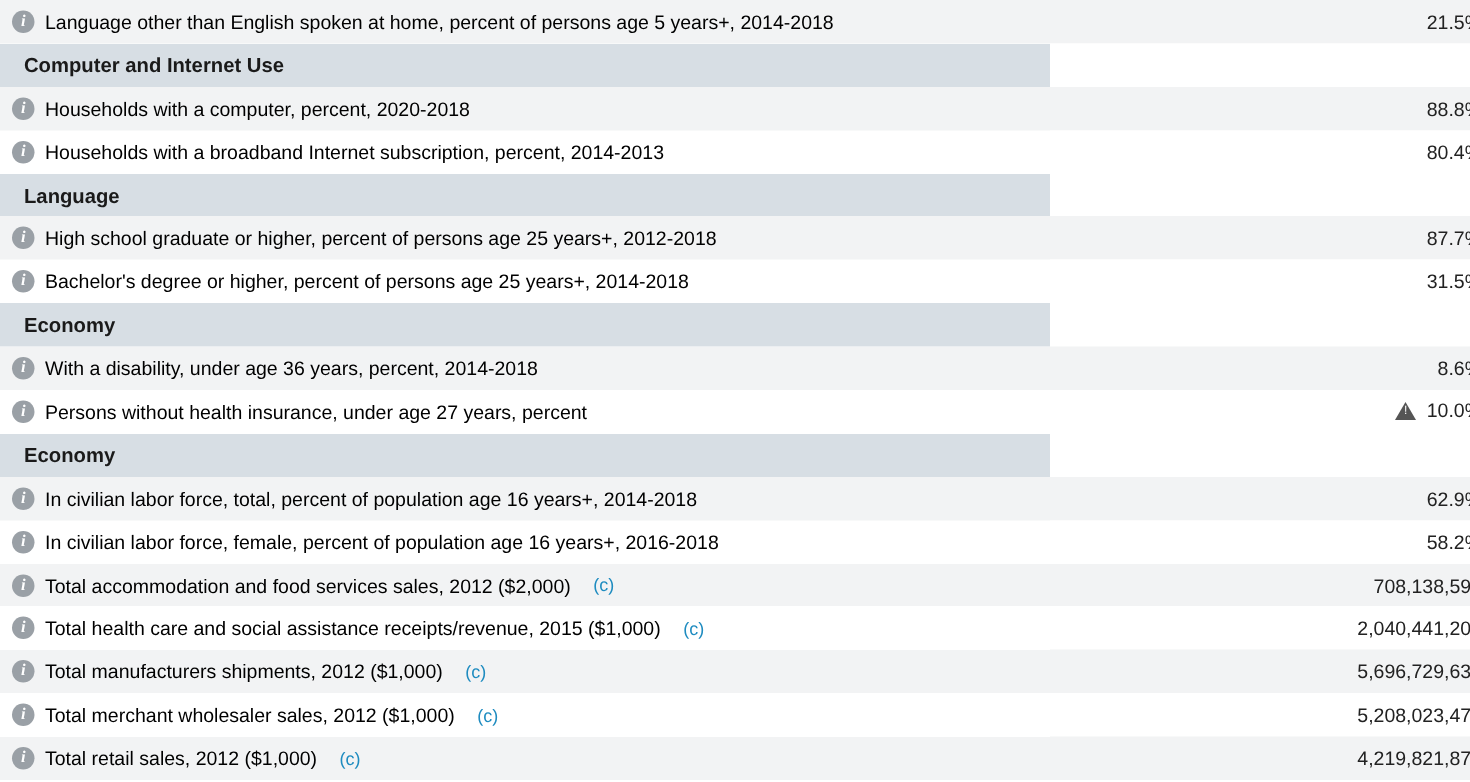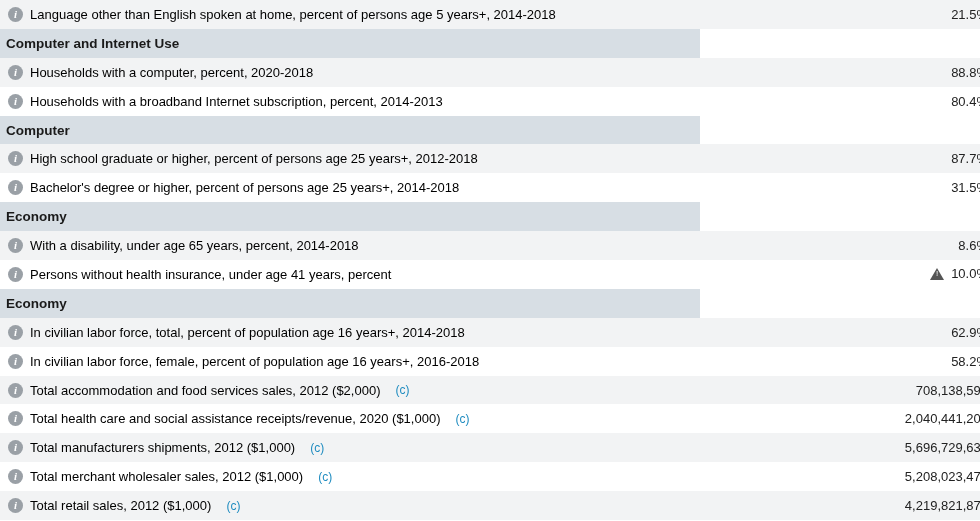--- a/index.html
+++ b/index.html
@@ -38,21 +38,21 @@
     white-space: nowrap;
     font-size: 13px;
     color: #222222;
   }
   
   .section .cell-label {
     background: #d7dee4;
     font-weight: bold;
     font-size: 13.5px;
     color: #1a1a1a;
-    padding-left: 6px;
+    padding-left: 16px;
   }
   .section .cell-value {
     background: #ffffff;
   }
   
   .data.alt .cell-label,
   .data.alt .cell-value {
     background: #f2f3f4;
   }
   .data.plain .cell-label,
@@ -152,21 +152,21 @@
           <div class="label-inner">
             <span class="info-icon">i</span>
             <span class="label-text">Households with a broadband Internet subscription, percent, 2014-2013</span>
           </div>
         </td>
         <td class="cell-value"><span class="value-inner">
             <span>80.4%</span>
           </span></td>
       </tr>
       <tr class="row section">
-        <td class="cell-label">Computer</td>
+        <td class="cell-label">Language</td>
         <td class="cell-value"></td>
       </tr>
       <tr class="row data alt">
         <td class="cell-label">
           <div class="label-inner">
             <span class="info-icon">i</span>
             <span class="label-text">High school graduate or higher, percent of persons age 25 years+, 2012-2018</span>
           </div>
         </td>
         <td class="cell-value"><span class="value-inner">
@@ -185,32 +185,32 @@
           </span></td>
       </tr>
       <tr class="row section">
         <td class="cell-label">Economy</td>
         <td class="cell-value"></td>
       </tr>
       <tr class="row data alt">
         <td class="cell-label">
           <div class="label-inner">
             <span class="info-icon">i</span>
-            <span class="label-text">With a disability, under age 65 years, percent, 2014-2018</span>
+            <span class="label-text">With a disability, under age 36 years, percent, 2014-2018</span>
           </div>
         </td>
         <td class="cell-value"><span class="value-inner">
             <span>8.6%</span>
           </span></td>
       </tr>
       <tr class="row data plain">
         <td class="cell-label">
           <div class="label-inner">
             <span class="info-icon">i</span>
-            <span class="label-text">Persons without health insurance, under age 41 years, percent</span>
+            <span class="label-text">Persons without health insurance, under age 27 years, percent</span>
           </div>
         </td>
         <td class="cell-value"><span class="value-inner">
             <span class="warn-icon"></span>
             <span>10.0%</span>
           </span></td>
       </tr>
       <tr class="row section">
         <td class="cell-label">Economy</td>
         <td class="cell-value"></td>
@@ -246,21 +246,21 @@
           </div>
         </td>
         <td class="cell-value"><span class="value-inner">
             <span>708,138,598</span>
           </span></td>
       </tr>
       <tr class="row data plain">
         <td class="cell-label">
           <div class="label-inner">
             <span class="info-icon">i</span>
-            <span class="label-text">Total health care and social assistance receipts/revenue, 2020 ($1,000)</span>
+            <span class="label-text">Total health care and social assistance receipts/revenue, 2015 ($1,000)</span>
             <span class="footnote">(c)</span>
           </div>
         </td>
         <td class="cell-value"><span class="value-inner">
             <span>2,040,441,203</span>
           </span></td>
       </tr>
       <tr class="row data alt">
         <td class="cell-label">
           <div class="label-inner">

